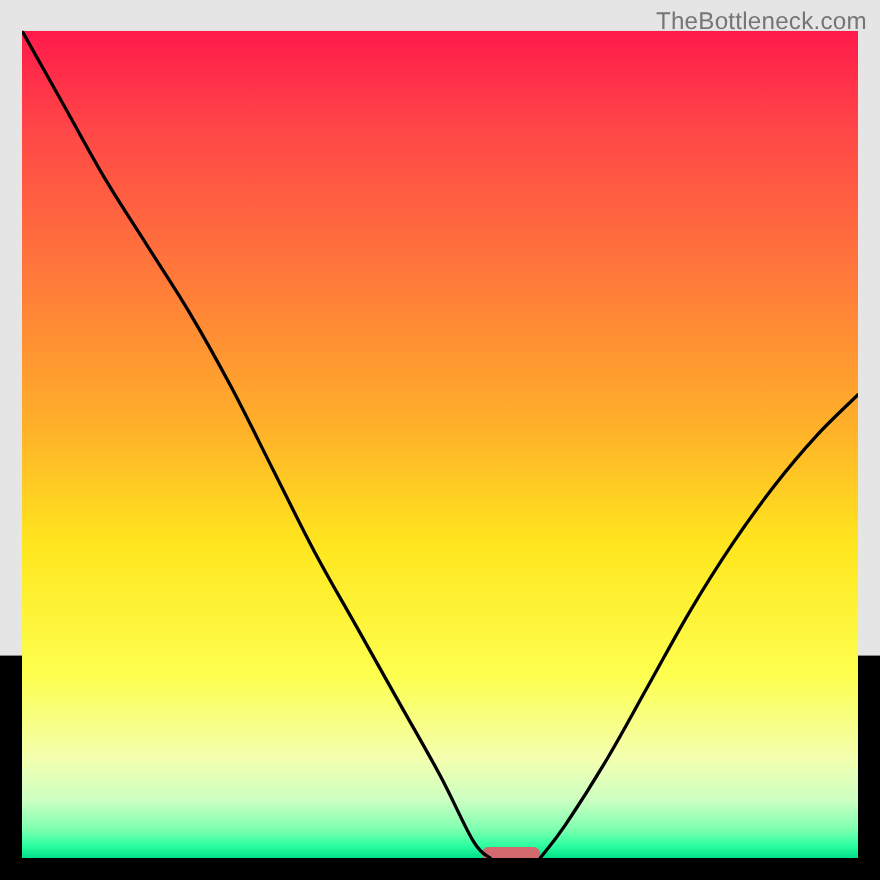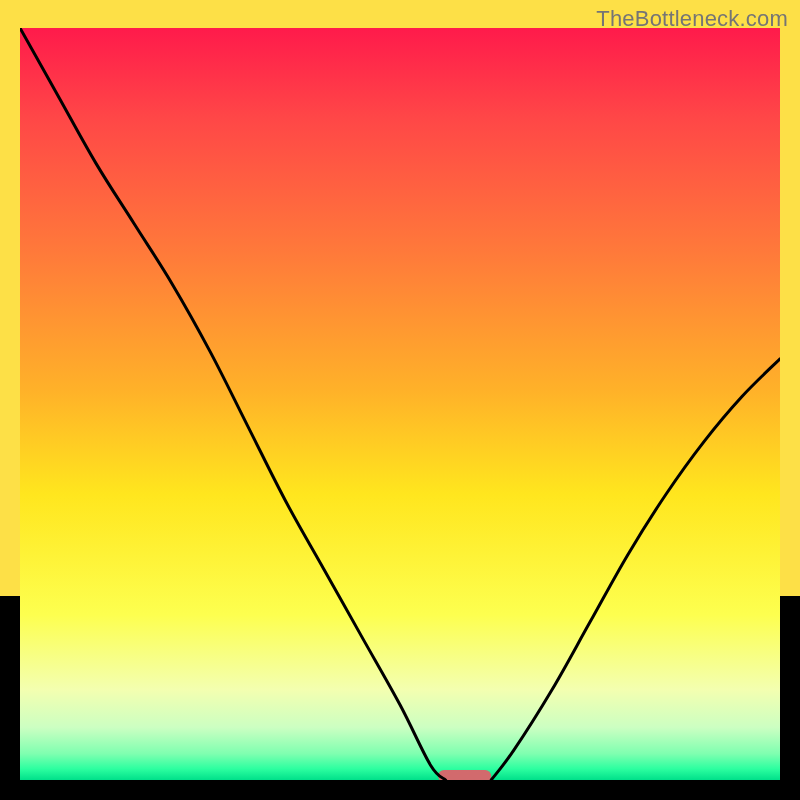--- a/index.html
+++ b/index.html
@@ -6,21 +6,21 @@
     margin: 0;
     padding: 0;
     width: 800px;
     height: 800px;
     background: #000;
     overflow: hidden;
   }
   .outer {
     width: 800px;
     height: 596px;
-    background: #fde047;
+    background: #e5e5e5;
     position: relative;
   }
   .watermark {
     position: absolute;
     top: 6px;
     right: 12px;
     font-family: Arial, Helvetica, sans-serif;
     font-size: 22px;
     color: #757575;
     letter-spacing: 0.2px;

